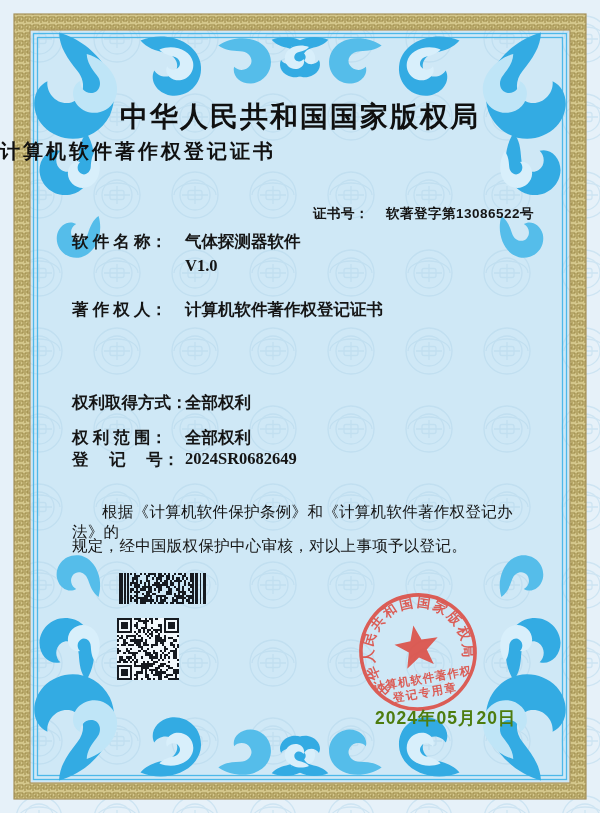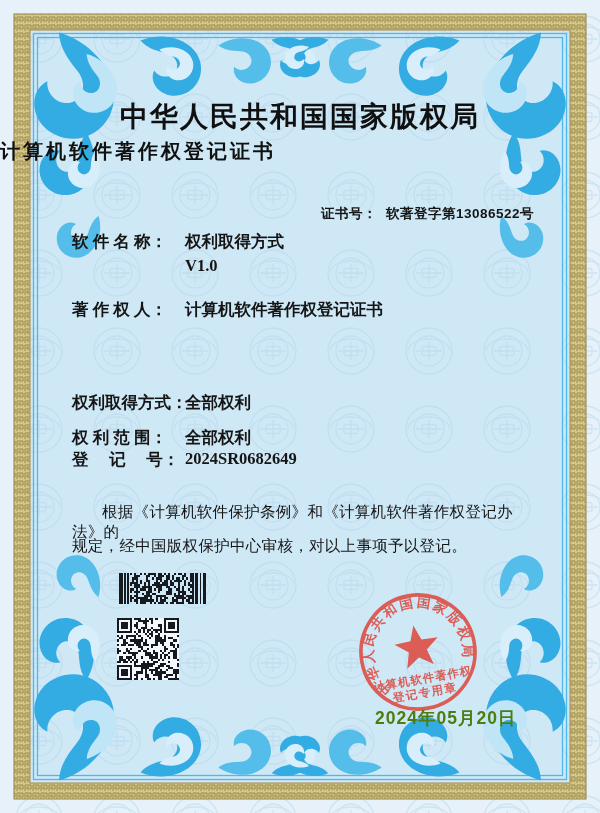--- a/index.html
+++ b/index.html
@@ -18,21 +18,21 @@
   }
   .title2{
     left:0;right:0;top:138px;text-align:left;
     font-family:"Liberation Serif","DejaVu Serif",serif;
     font-weight:bold;font-size:20px;letter-spacing:3px;color:#101010;
   }
   .certno{
     top:190px;right:66px;font-size:13.5px;font-weight:bold;letter-spacing:0.5px;
     white-space:pre;
   }
-  .certno .val{margin-left:9px;}
+  .certno .val{margin-left:17px;}
   .frow{font-size:16.5px;font-weight:bold;white-space:pre;font-family:Liberation Serif, serif;}
   .flabel{left:72px;}
   .fvalue{left:185px;}
   .r1{top:231px}.r1b{top:256px}.r2{top:299px}.r3{top:392px}.r4{top:427px}.r5{top:449px}
   .bodyline{
     left:72px;width:470px;font-size:15.5px;font-weight:normal;letter-spacing:0.3px;
     line-height:20px;
   }
   .bl1{top:502px;text-indent:30px;}
   .bl2{top:536px;}
@@ -98,21 +98,21 @@
 </svg>
 
 <div class="abs title1">中华人民共和国国家版权局</div>
 <div class="abs title2">计算机软件著作权登记证书</div>
 
 <div class="abs certno">
   <span>证书号：</span><span class="val">软著登字第13086522号</span>
 </div>
 
 <div class="abs frow flabel r1">软 件 名 称：</div>
-<div class="abs frow fvalue r1">权利取得方式</div>
+<div class="abs frow fvalue r1">气体探测器软件</div>
 <div class="abs frow fvalue r1b">V1.0</div>
 
 <div class="abs frow flabel r2">著 作 权 人：</div>
 <div class="abs frow fvalue r2">计算机软件著作权登记证书</div>
 
 <div class="abs frow flabel r3">权利取得方式：</div>
 <div class="abs frow fvalue r3">全部权利</div>
 
 <div class="abs frow flabel r4">权 利 范 围：</div>
 <div class="abs frow fvalue r4">全部权利</div>

